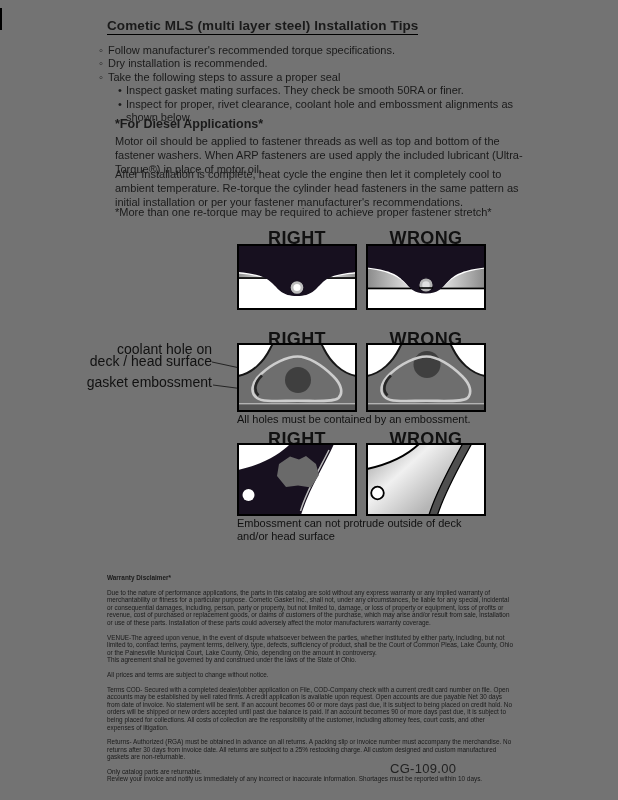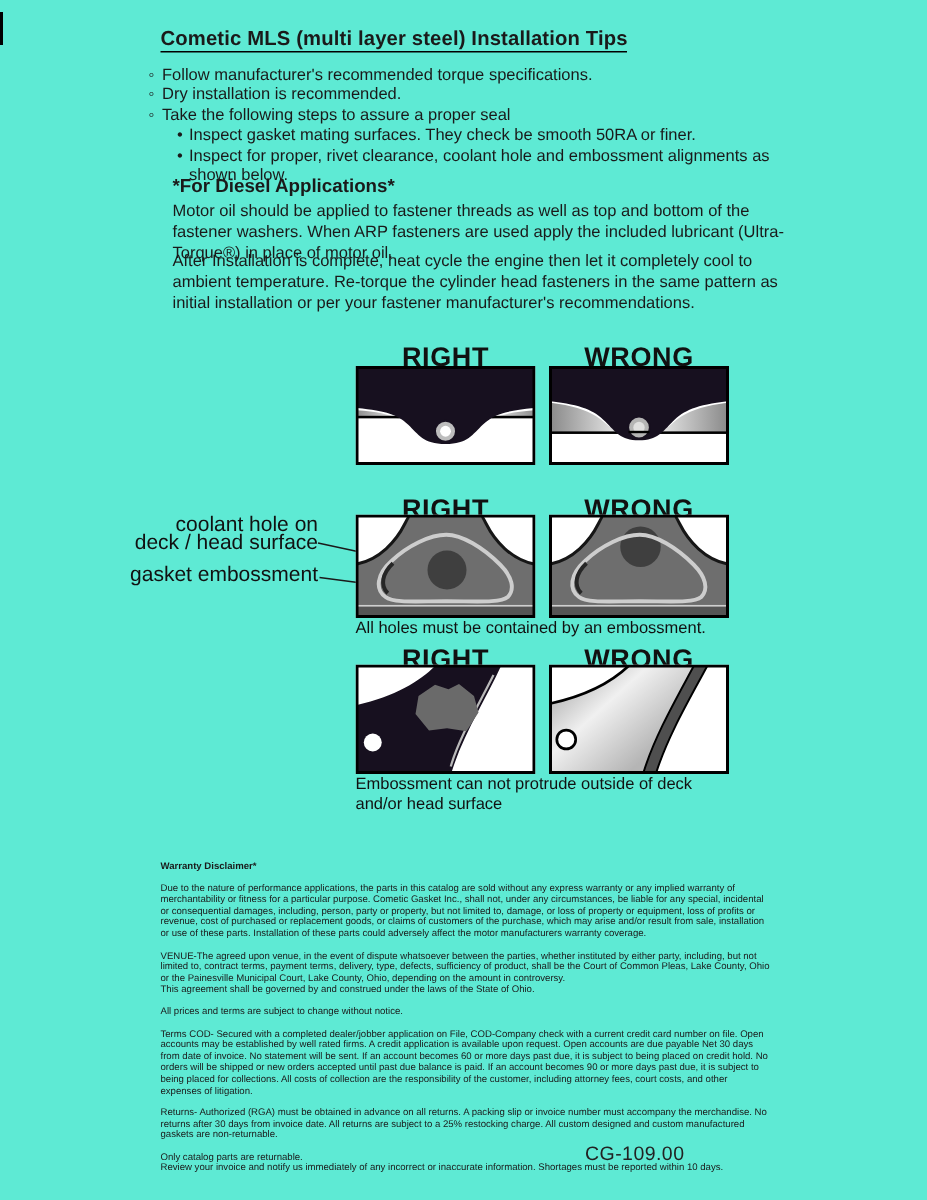--- a/index.html
+++ b/index.html
@@ -1,17 +1,17 @@
 <!DOCTYPE html>
 <html><head>
 <meta charset="utf-8">
 <style>
   html,body{margin:0;padding:0;background:#e8e8e8;}
   #page{
-    position:relative;width:618px;height:800px;background:#5eead4;
+    position:relative;width:618px;height:800px;background:#737373;
     font-family:"Liberation Sans","DejaVu Sans",sans-serif;color:#1a1a1a;
     overflow:hidden;margin:0 auto;
   }
   .abs{position:absolute;}
   .pre{white-space:pre-line;}
   #crop-mark{left:0;top:8px;width:1.5px;height:22px;background:#000;}
   #doc-title{
     left:107px;top:18px;font-size:13.5px;font-weight:bold;
     border-bottom:1.6px solid #000;padding-bottom:1px;letter-spacing:.1px;
   }
@@ -62,20 +62,21 @@
     </div>
     <div class="b-row sub">
       <span class="mark">•</span>
       <span>Inspect for proper, rivet clearance, coolant hole and embossment alignments as shown below.</span>
     </div>
   </div>
 
   <div id="diesel-heading" class="abs">*For Diesel Applications*</div>
   <div id="diesel-para2" class="abs body-para">After Installation is complete, heat cycle the engine then let it completely cool to ambient temperature. Re-torque the cylinder head fasteners in the same pattern as initial installation or per your fastener manufacturer's recommendations.</div>
   <div id="diesel-para1" class="abs body-para">Motor oil should be applied to fastener threads as well as top and bottom of the fastener washers. When ARP fasteners are used apply the included lubricant (Ultra-Torque®) in place of motor oil.</div>
+  <div id="diesel-note" class="abs body-para">*More than one re-torque may be required to achieve proper fastener stretch*</div>
 
   <div class="abs rw-label" style="left:237px;top:228px;">RIGHT</div>
   <div class="abs rw-label" style="left:366px;top:228px;">WRONG</div>
 
   <svg class="abs dbox" style="left:237px;top:244px;height:66px;" viewBox="0 0 120 66">
     <defs>
       <linearGradient id="w1l" x1="0" y1="0" x2="1" y2="0">
           <stop offset="0" stop-color="#8f8f8f"></stop>
           <stop offset="1" stop-color="#e8e8e8"></stop>
         </linearGradient>

